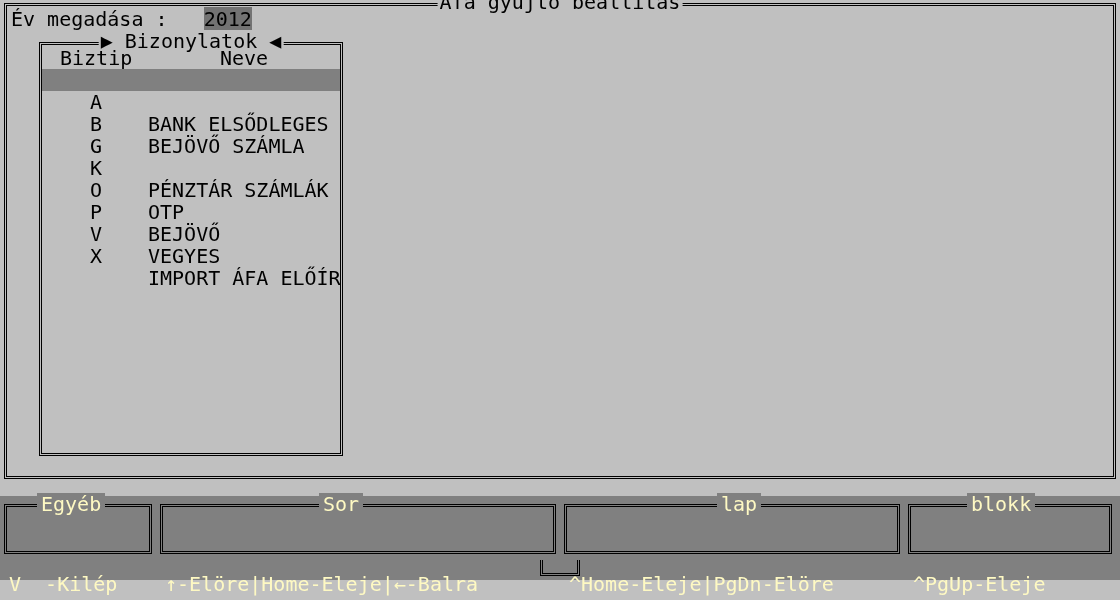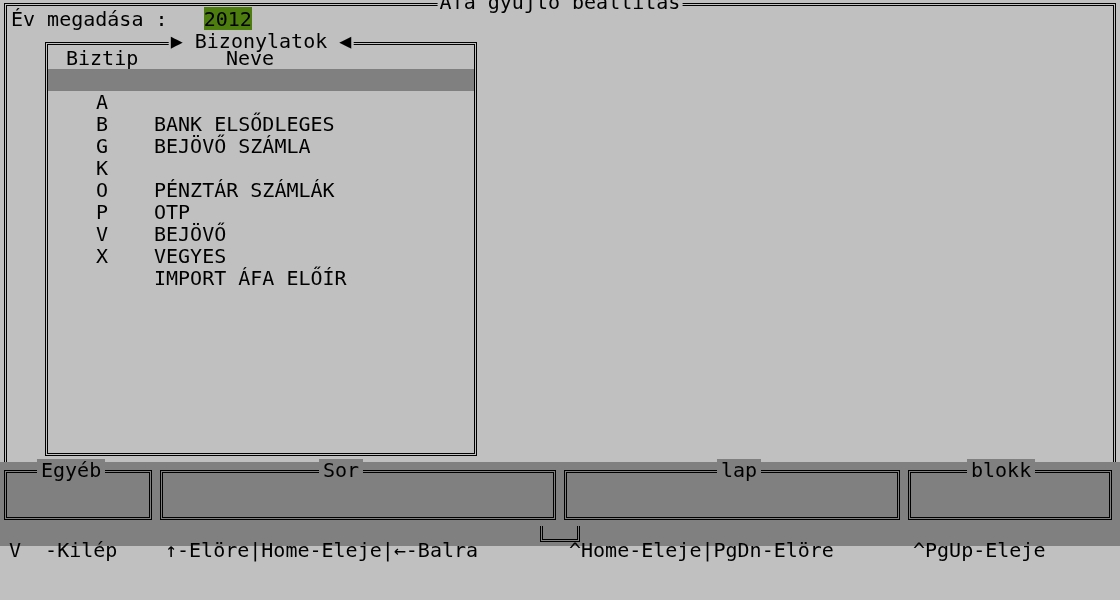--- a/index.html
+++ b/index.html
@@ -22,26 +22,26 @@
   }
   .window-title {
     position:absolute;
     top:-15px; left:50%; transform:translateX(-50%);
     padding:0 2px;
     background:#c0c0c0;
   }
   .year-row{
     position:absolute; top:2px; left:4px;
   }
-  .year-val{ background:#4d7c0f;margin-top:20px; }
+  .year-val{ background:#737373;margin-top:20px; }
   
   .panel{
     position:absolute;
-    top:36px; left:38px;
-    width:432px; height:414px;
+    top:36px; left:32px;
+    width:304px; height:414px;
     border:3px double #000;
     background:#c0c0c0;
   }
   .panel-title{
     position:absolute;
     top:-15px; left:50%; transform:translateX(-50%);
     padding:0 2px;
     background:#c0c0c0;
     white-space:nowrap;
   }
@@ -56,24 +56,24 @@
     white-space:pre;
   }
   .row .tip  { position:absolute; left:48px; }
   .row .name { position:absolute; left:106px; }
   .row.sel{ background:#808080; }
   
 
   
   .footer{
     position:absolute;
-    top:462px; left:0;
+    top:496px; left:0;
     width:1120px; height:84px;
     background:#808080;
-    color:#000000;
+    color:#fef9c3;
   }
   .fbox{
     position:absolute;
     border:3px double #000;
     background:#808080;
     padding:0 2px;
     overflow:visible;
     white-space:pre;
   }
   .fbox .flbl{

